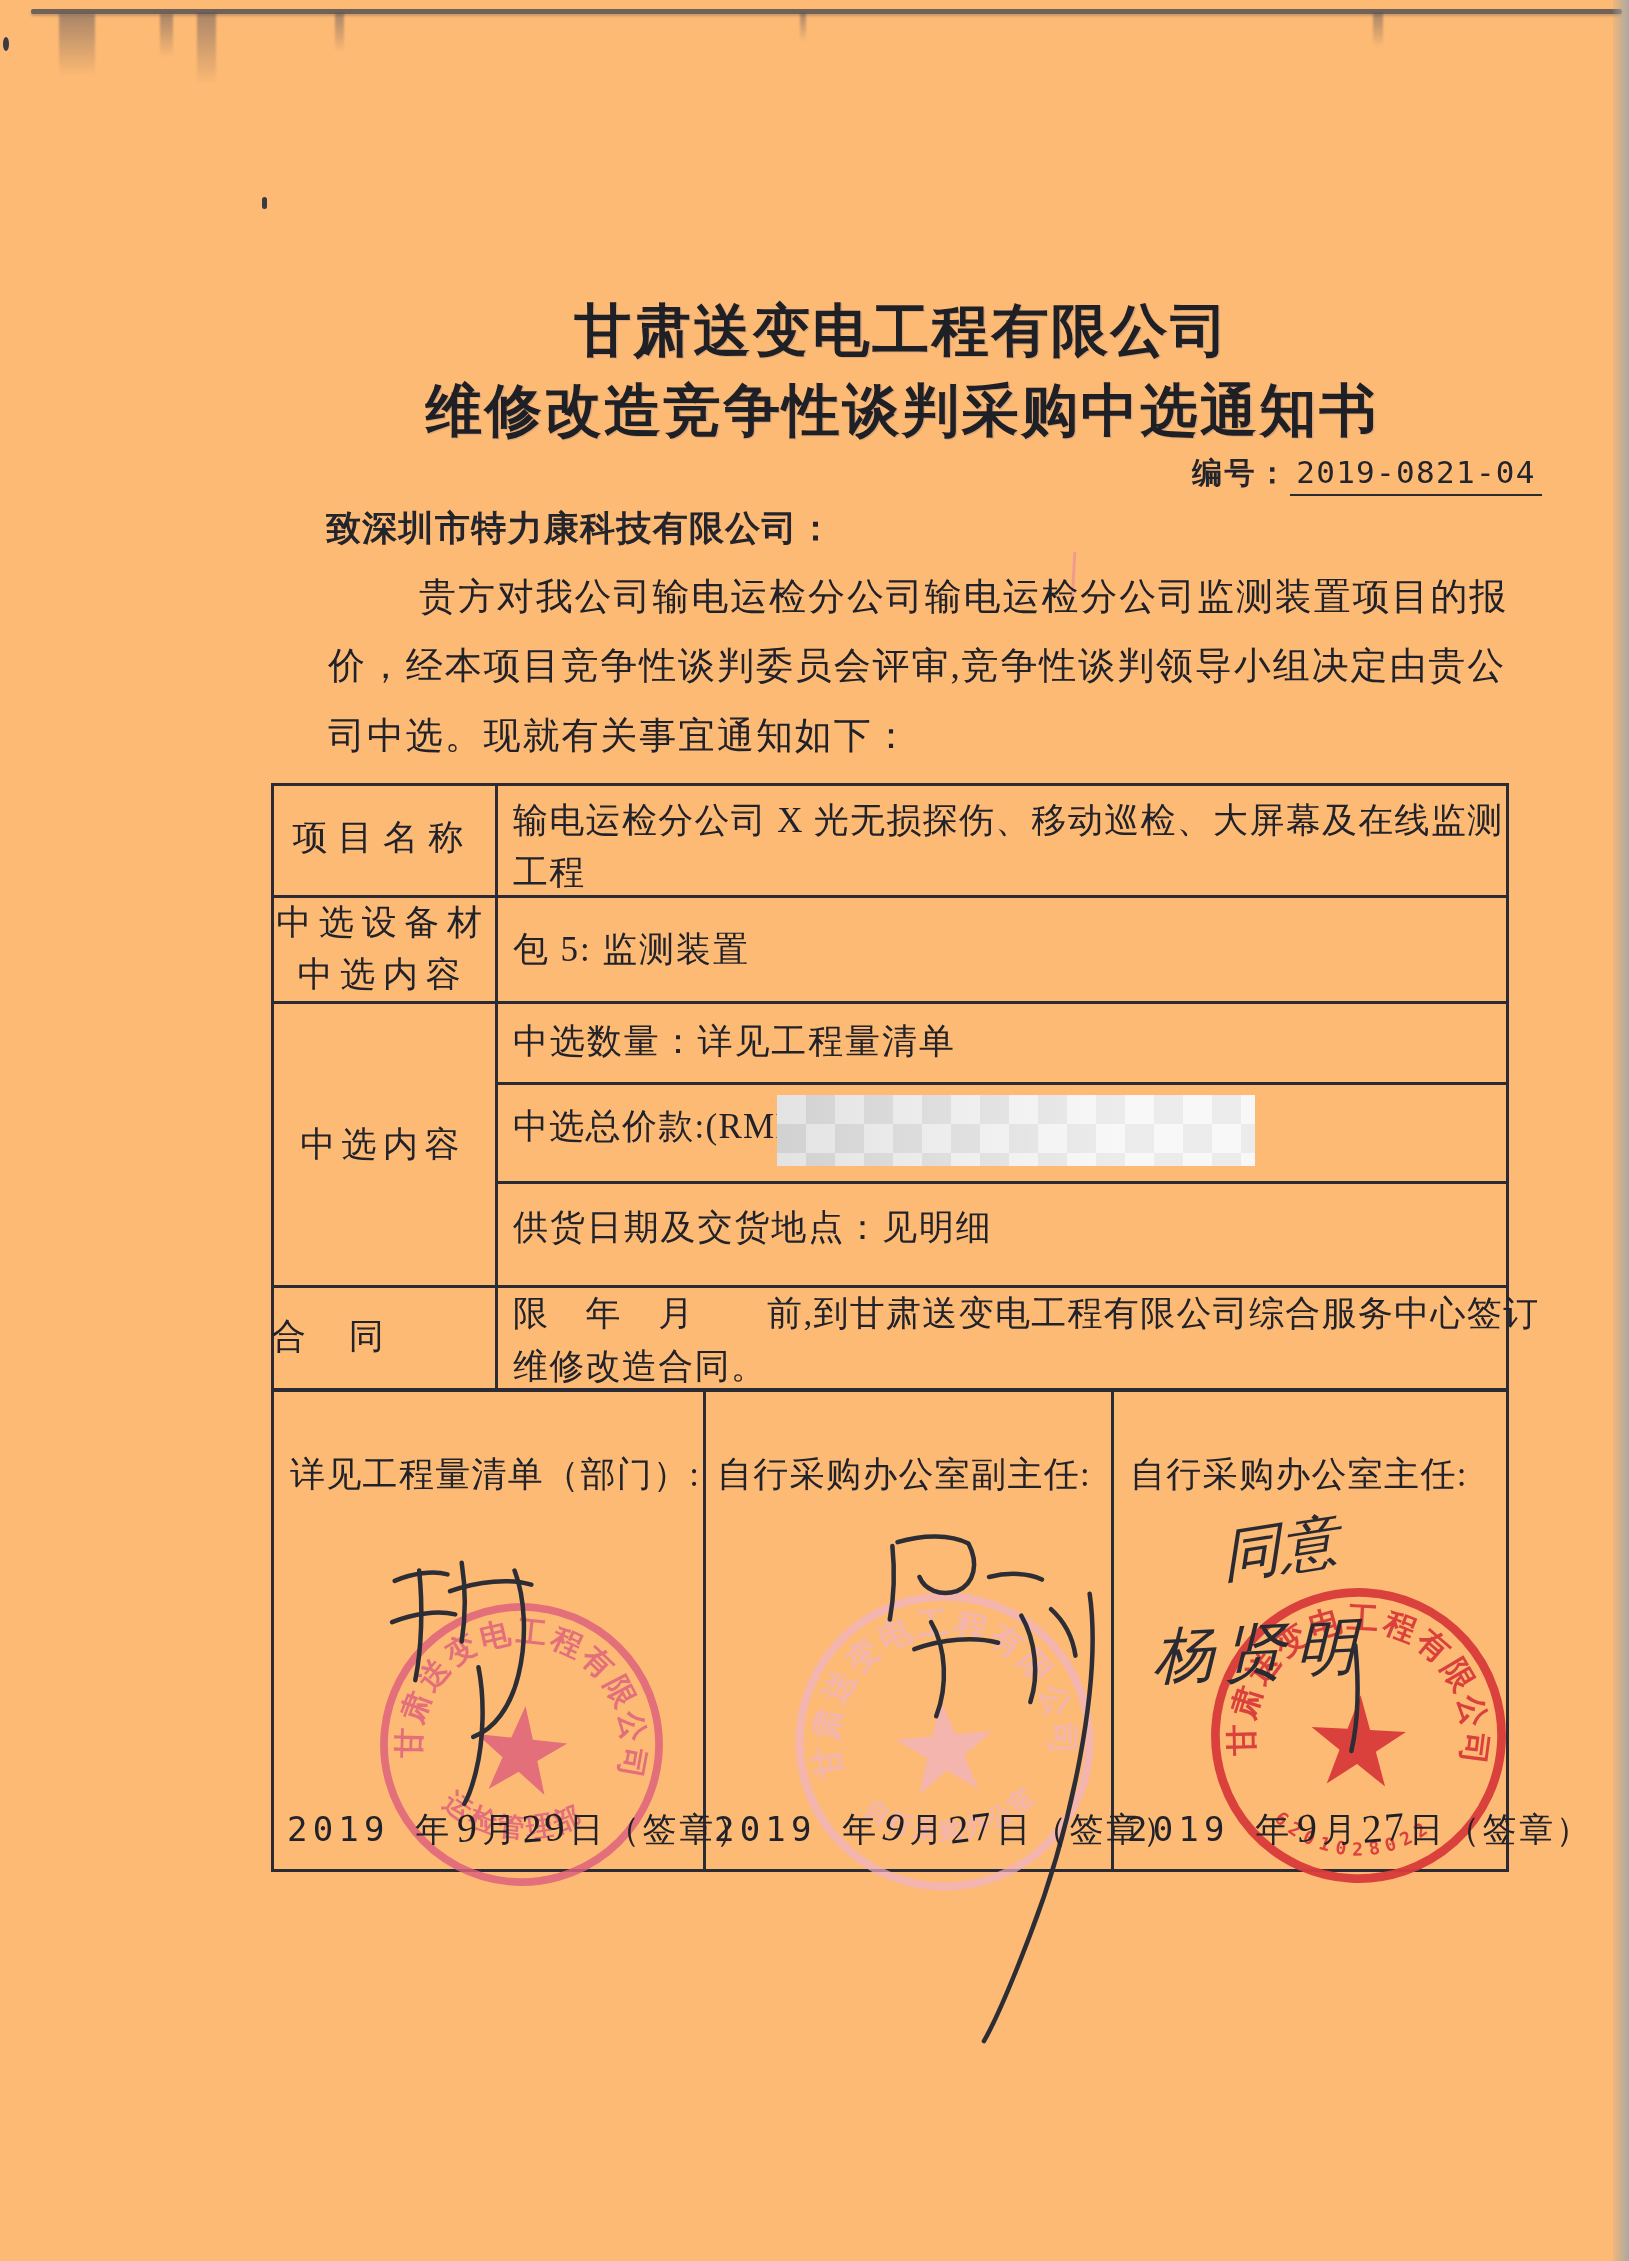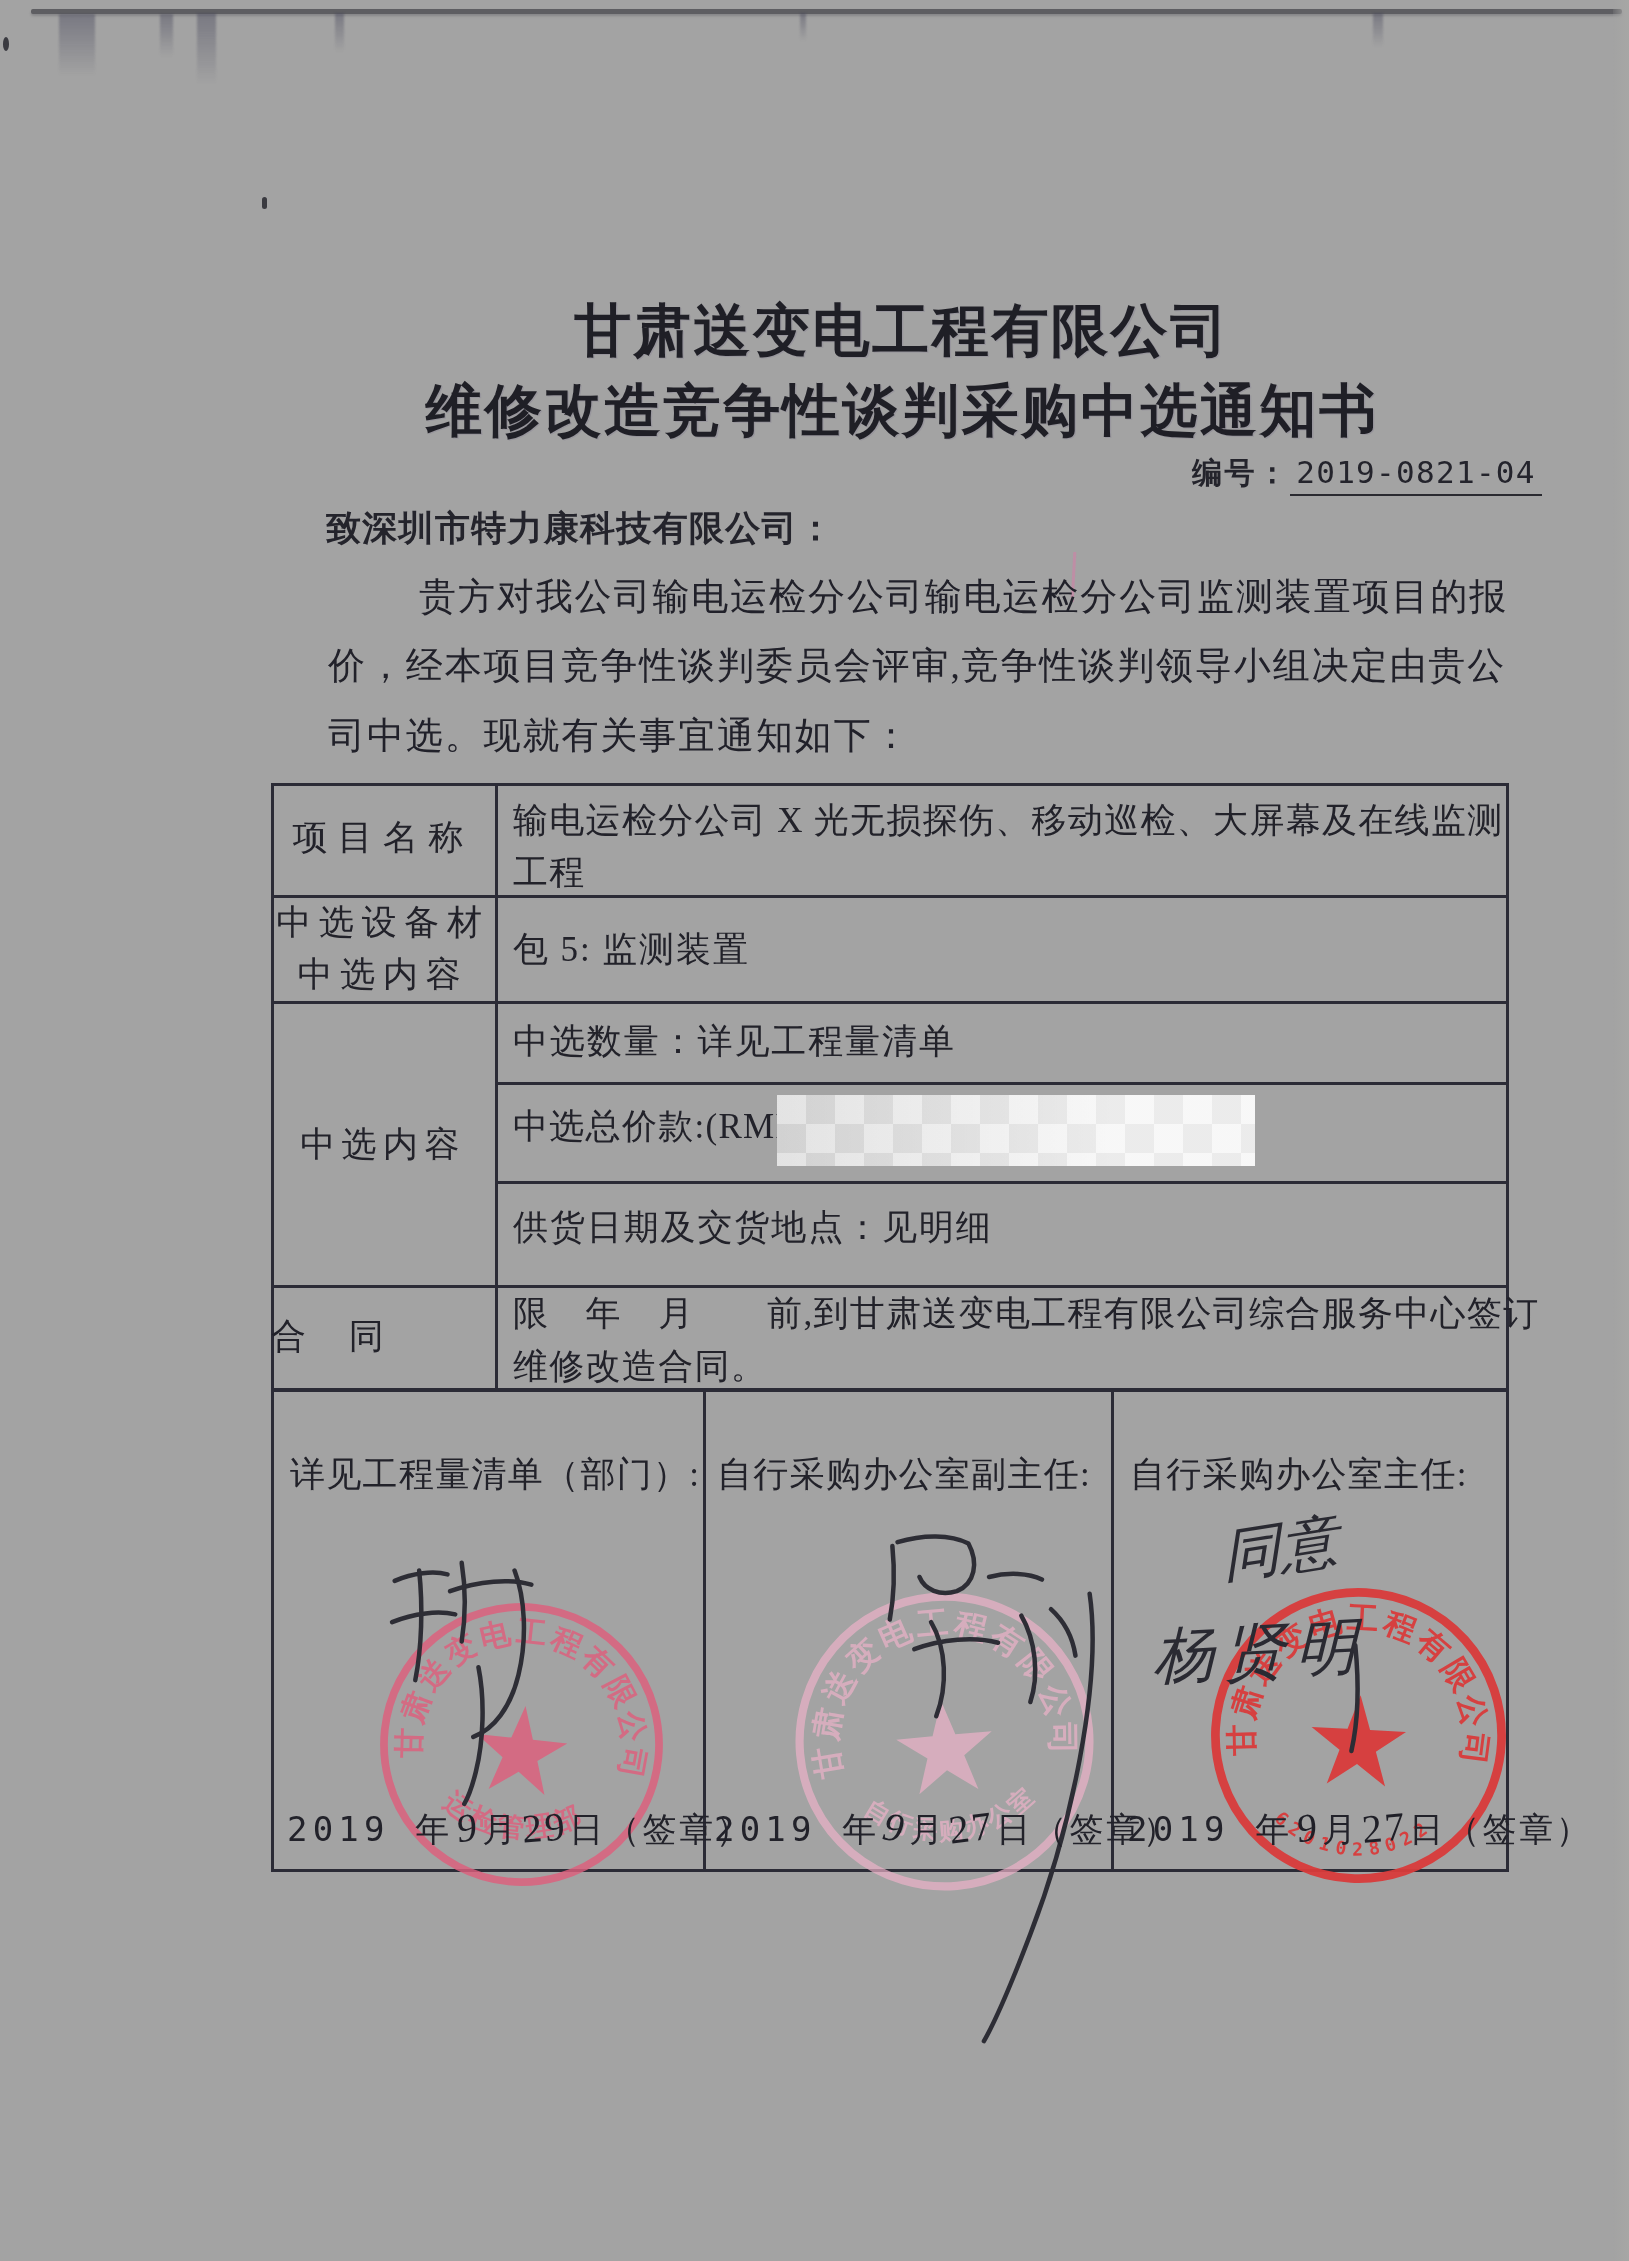--- a/index.html
+++ b/index.html
@@ -1,18 +1,18 @@
 <!DOCTYPE html>
 <html style="font-size:10.3px"><head>
 <meta charset="utf-8">
 <style>
   html,body{margin:0;padding:0;background:#e8e8e6;}
   .page{
     position:relative;width:1630px;height:2261px;overflow:hidden;
-    background:#a3a3a3;
+    background:#fdba74;
     font-family:"Liberation Serif", serif;
     color:#24242c;
   }
   .abs{position:absolute;line-height:1;white-space:nowrap;}
   
   .scan-top-line{position:absolute;left:31px;top:9px;width:1591px;height:4.5px;background:#4d4d52;opacity:.8;border-radius:1.9px;box-shadow:0 1.9px 2.6px rgba(60,60,70,.35);}
   .smudge{position:absolute;background:linear-gradient(180deg,rgba(70,70,90,.45),rgba(120,120,140,0));filter:blur(1.3px);}
   .scan-right-band{position:absolute;top:0;right:0;width:17px;height:2261px;background:linear-gradient(90deg,rgba(160,160,160,.15),#a7a7a5);}
   .scan-dot{position:absolute;background:#3a3a40;border-radius:50%;}
   .pink-mark{position:absolute;left:1072px;top:552px;width:2.6px;height:50px;background:rgba(224,118,168,.45);transform:rotate(3deg);}

